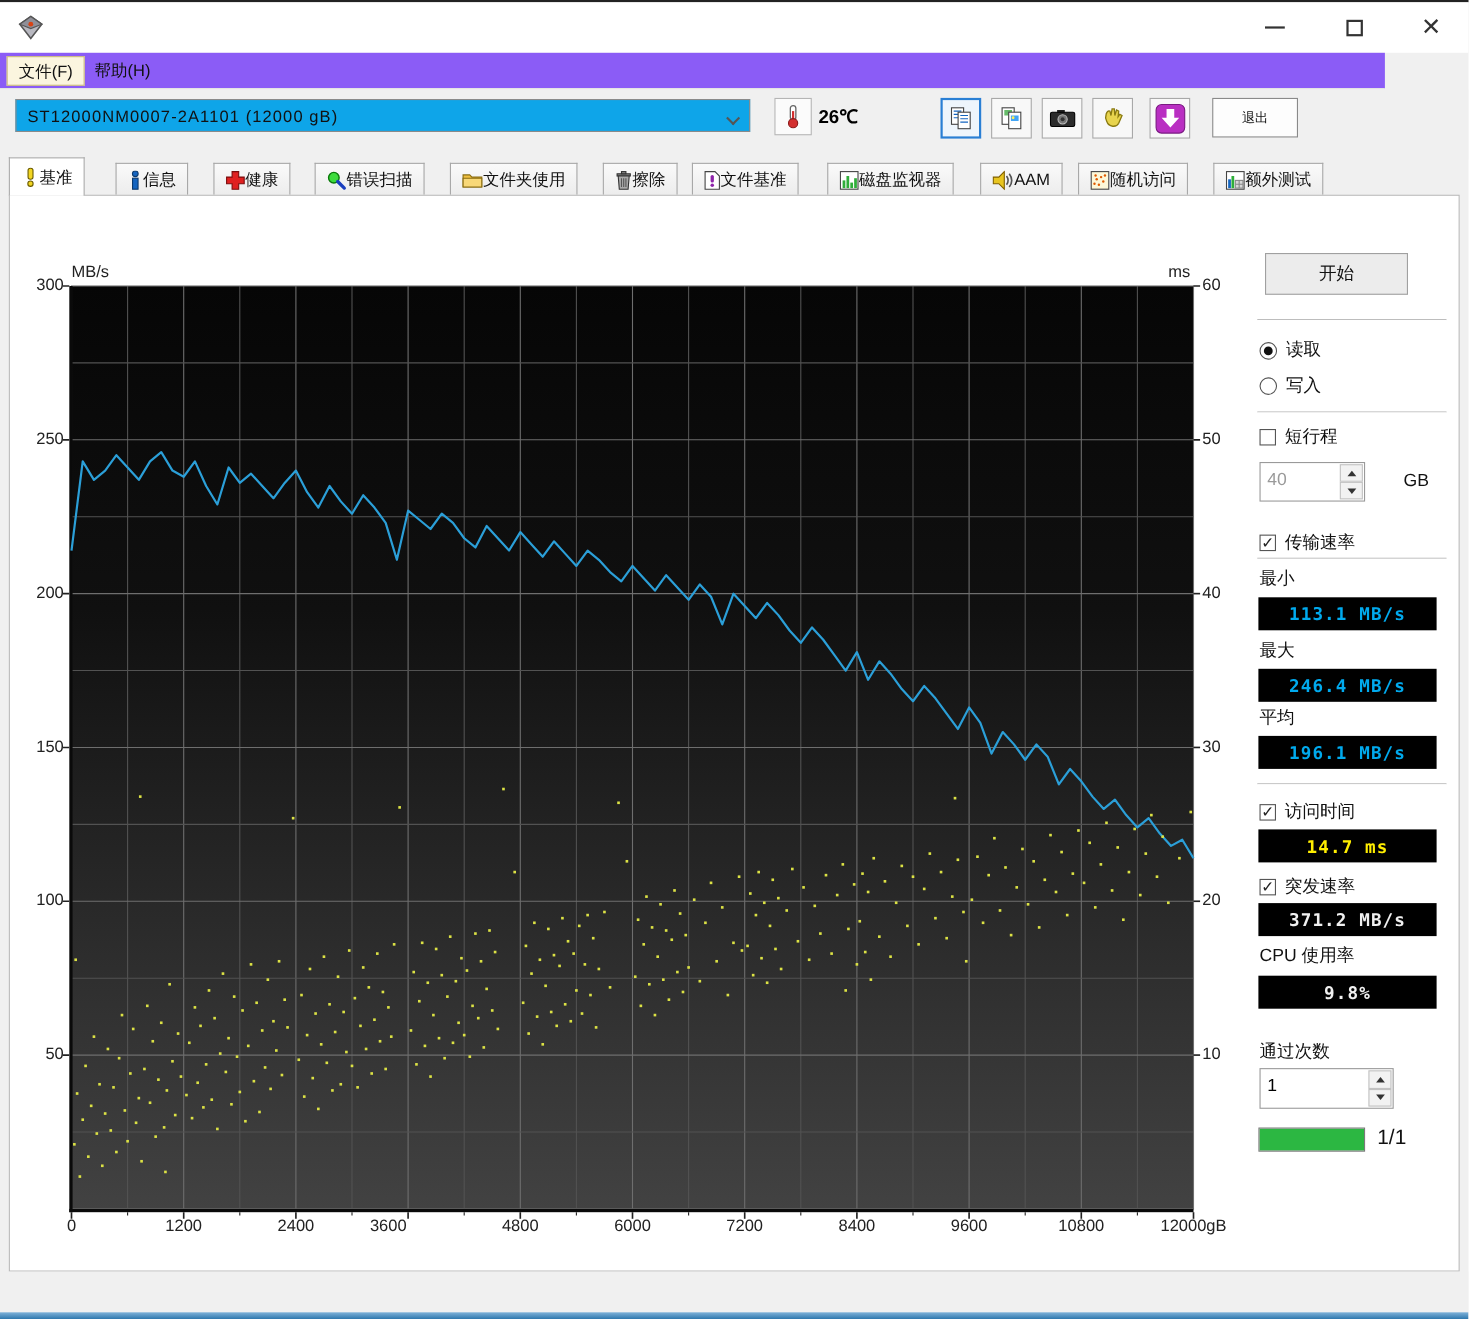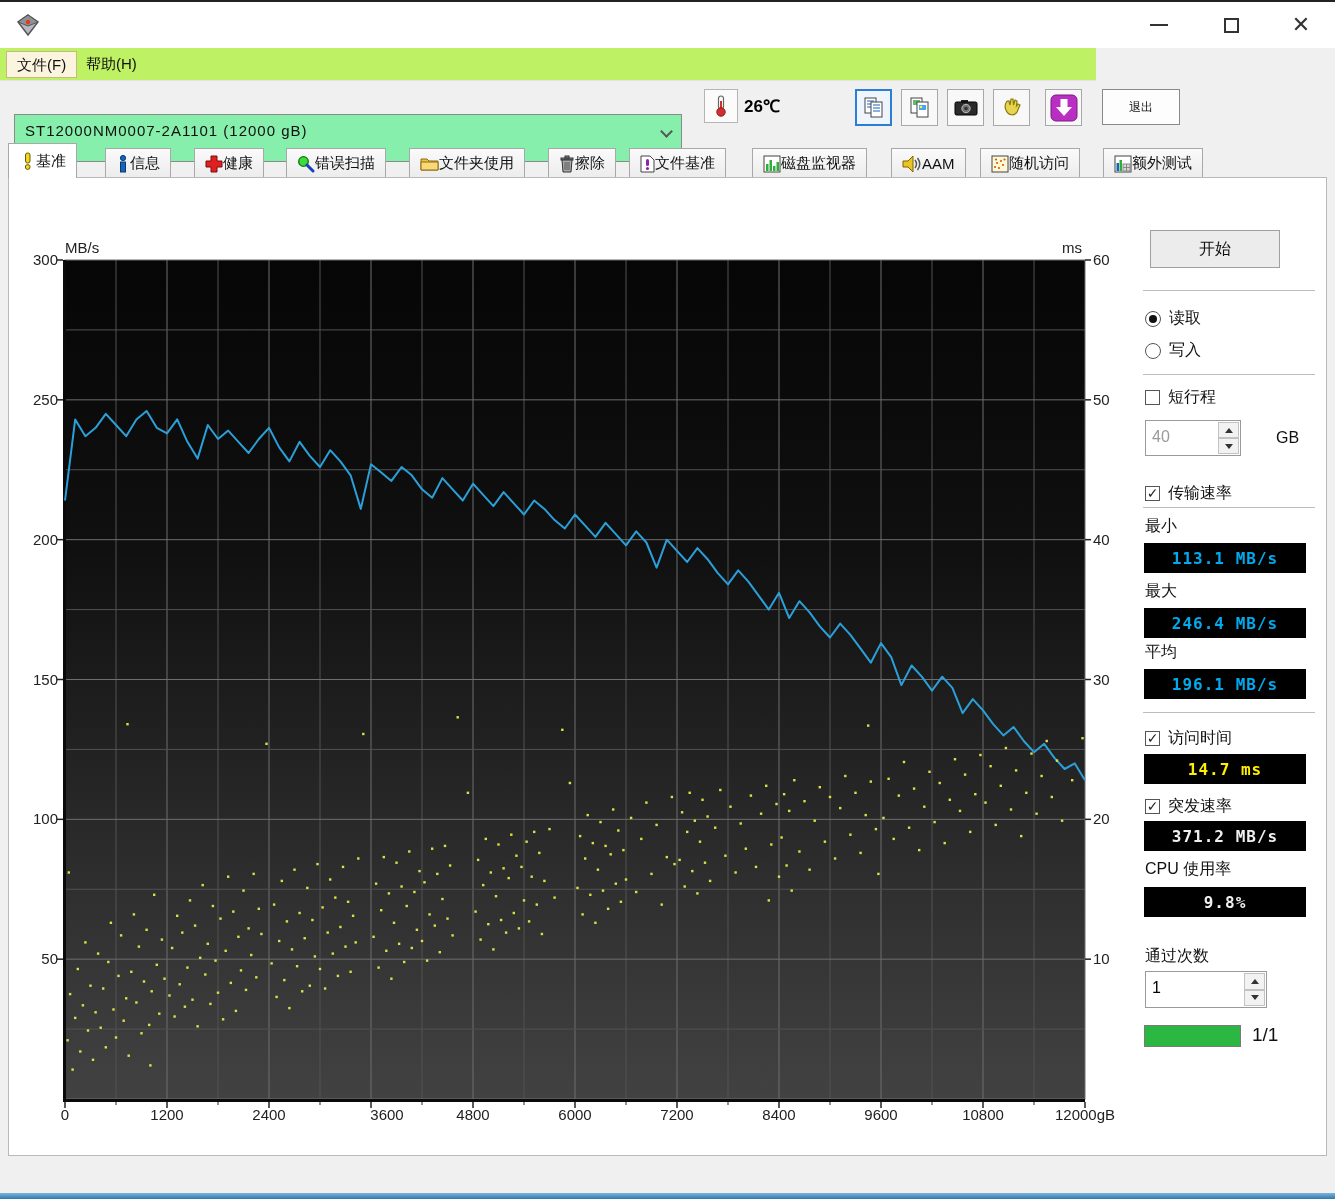--- a/index.html
+++ b/index.html
@@ -12,27 +12,27 @@
   
   .titlebar { position:absolute; left:0; top:0; width:1335px; height:46px; background:#ffffff; }
   .app-icon { position:absolute; left:16px; top:11px; width:24px; height:24px; }
   .title-text { position:absolute; left:48px; top:11px; font-size:17px; color:#111; }
   .win-btn { position:absolute; top:0; width:58px; height:46px; display:flex; align-items:center; justify-content:center; color:#333; }
   .btn-min { left:1130px; } .btn-max { left:1202px; } .btn-close { left:1272px; }
   .glyph-min { width:18px; height:0; border-top:2px solid #333; }
   .glyph-max { width:15px; height:15px; border:2px solid #333; }
   .glyph-close { font-size:22px; line-height:1; color:#333; font-weight:400; }
   
-  .menubar { position:absolute; left:0; top:46px; width:1096px; height:33px; background:#bef264; border-bottom:1px solid #e4e4e4; }
+  .menubar { position:absolute; left:0; top:46px; width:1259px; height:33px; background:#8b5cf6; border-bottom:1px solid #e4e4e4; }
   .menu-item { position:absolute; top:3px; height:27px; padding:4px 10px; font-size:15px; color:#111; }
   .menu-file { left:6px; background:#fbf5df; border:1px solid #c9b77c; }
   .menu-help { left:76px; }
   
   .toolrow { position:absolute; left:0; top:79px; width:1335px; height:64px; background:#f0f0f0; }
-  .drive-combo { position:absolute; left:14px; top:9px; width:668px; height:48px; background:#86efac; border:1px solid #8a8a8a; font-size:15px; letter-spacing:1px; color:#111; padding:7px 28px 0 10px; white-space:nowrap;margin-top:24px; }
+  .drive-combo { position:absolute; left:14px; top:9px; width:668px; height:30px; background:#0ea5e9; border:1px solid #8a8a8a; font-size:15px; letter-spacing:1px; color:#111; padding:7px 28px 0 10px; white-space:nowrap; }
   .combo-arrow { position:absolute; right:10px; top:12px; width:9px; height:9px; border-right:2px solid #555; border-bottom:2px solid #555; transform:rotate(45deg); }
   .thermo-btn { position:absolute; left:704px; top:8px; width:34px; height:34px; background:#fbfbfb; border:1px solid #b5b5b5; display:flex; align-items:center; justify-content:center; }
   .temp-label { position:absolute; left:744px; top:13px; font-size:17px; font-weight:bold; color:#000; }
   .tool-btn { position:absolute; top:8px; width:37px; height:37px; background:#f8f8f8; border:1px solid #a8a8a8; display:flex; align-items:center; justify-content:center; }
   .tool-btn.selected { border:2px solid #2a7fd4; background:#eef5fc; }
   .exit-btn { position:absolute; left:1102px; top:8px; width:78px; height:36px; background:#fdfdfd; border:1px solid #8a8a8a; font-size:12px; color:#111; display:flex; align-items:center; justify-content:center; }
   
   .tabbar { position:absolute; left:0; top:141px; width:1335px; height:35px; }
   .tab { position:absolute; top:5px; height:30px; background:linear-gradient(#fafafa,#ececec); border:1px solid #a8a8a8; border-bottom:none; display:flex; align-items:center; gap:0; padding:0 10px; font-size:15px; color:#111; }
   .tab.active { top:0; height:35px; background:#ffffff; z-index:3; }
@@ -645,21 +645,21 @@
     <div class="tick-label tick-left" style="left:12px; top:948.1666666666667px;">50</div>
     <div class="tick-label tick-right" style="left:1093px; top:249px;">60</div>
     <div class="tick-label tick-right" style="left:1093px; top:388.8333333333333px;">50</div>
     <div class="tick-label tick-right" style="left:1093px; top:528.6666666666667px;">40</div>
     <div class="tick-label tick-right" style="left:1093px; top:668.5px;">30</div>
     <div class="tick-label tick-right" style="left:1093px; top:808.3333333333334px;">20</div>
     <div class="tick-label tick-right" style="left:1093px; top:948.1666666666667px;">10</div>
     <div class="tick-label tick-bottom" style="left:25px; top:1104px;">0</div>
     <div class="tick-label tick-bottom" style="left:127px; top:1104px;">1200</div>
     <div class="tick-label tick-bottom" style="left:229px; top:1104px;">2400</div>
-    <div class="tick-label tick-bottom" style="left:347px; top:1104px;">3600</div>
+    <div class="tick-label tick-bottom" style="left:313px; top:1104px;">3600</div>
     <div class="tick-label tick-bottom" style="left:433px; top:1104px;">4800</div>
     <div class="tick-label tick-bottom" style="left:535px; top:1104px;">6000</div>
     <div class="tick-label tick-bottom" style="left:637px; top:1104px;">7200</div>
     <div class="tick-label tick-bottom" style="left:739px; top:1104px;">8400</div>
     <div class="tick-label tick-bottom" style="left:841px; top:1104px;">9600</div>
     <div class="tick-label tick-bottom" style="left:943px; top:1104px;">10800</div>
     <div class="tick-label tick-bottom" style="left:1045px; top:1104px;">12000gB</div>
   </div>
 
 <div class="start-btn">

